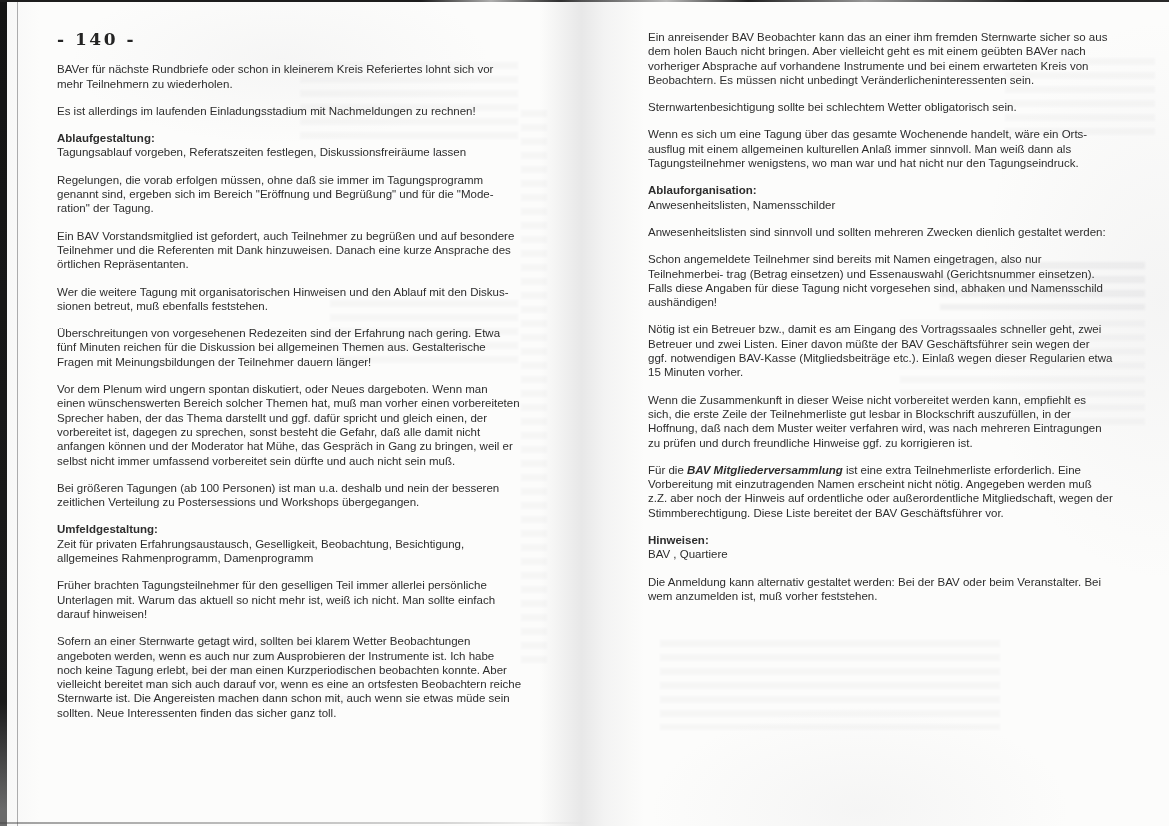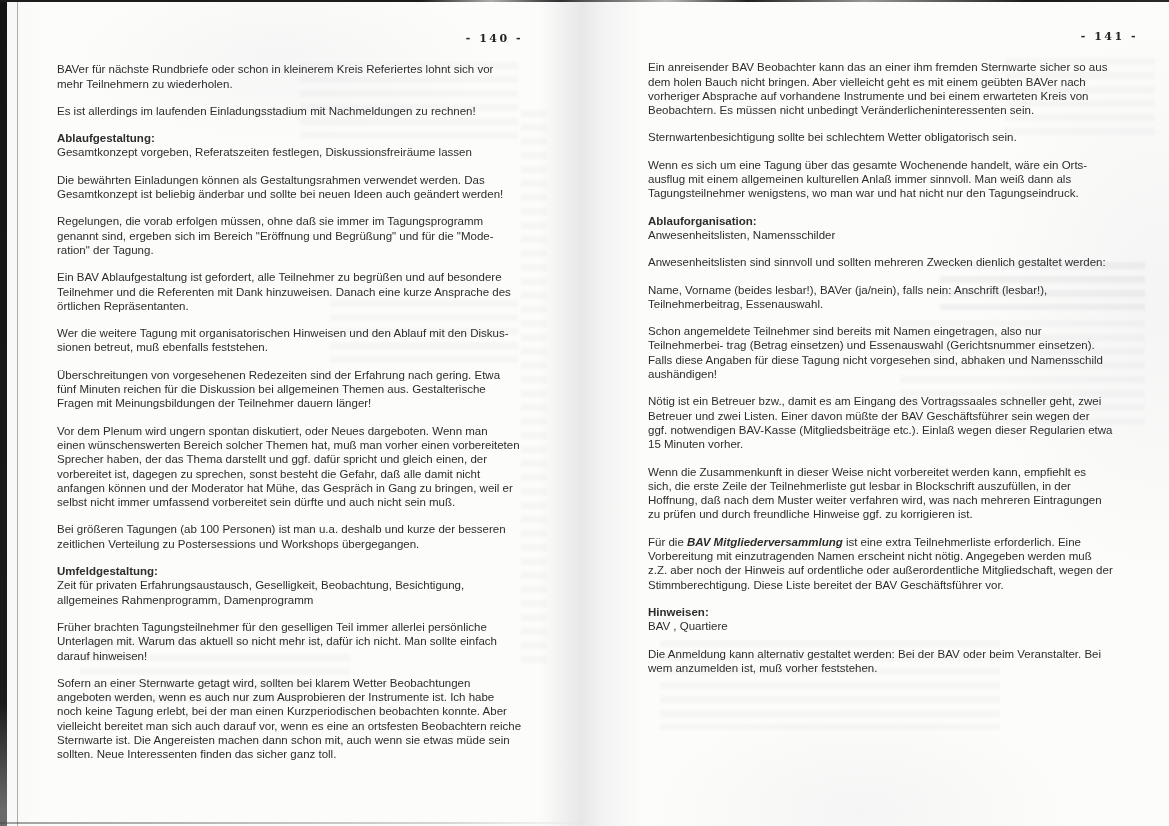--- a/index.html
+++ b/index.html
@@ -56,24 +56,24 @@
     filter: blur(1.3px);
     opacity: 0.07;
   }
   .ghost.strong { opacity: 0.13; }
 
   
   .page { position: absolute; font-size: 11.5px; line-height: 14.3px; }
   .page-left  { left: 57px;  top: 32px; width: 466px; }
   .page-right { left: 648px; top: 30px; width: 490px; }
   .pagenum {
-    text-align: right;
+    text-align: left;
     font-family: "DejaVu Serif", serif;
     font-weight: bold;
-    font-size: 11px;
+    font-size: 17px;
     letter-spacing: 2.5px;
     color: #242424;
     margin: 0 0 16px 0;
   }
   .para {
     margin: 0 0 13px 0;
     white-space: pre-line;
   }
   .hblock { margin: 7px 0 0 0; }
   .h { font-weight: bold; white-space: pre-line; }
@@ -101,82 +101,77 @@
 
   <div class="page page-left">
     <div class="pagenum">- 140 -</div>
 
     <p class="para">BAVer für nächste Rundbriefe oder schon in kleinerem Kreis Referiertes lohnt sich vor
 mehr Teilnehmern zu wiederholen.</p>
     <p class="para">Es ist allerdings im laufenden Einladungsstadium mit Nachmeldungen zu rechnen!</p>
 
     <div class="hblock">
       <div class="h">Ablaufgestaltung:</div>
-      <p class="para">Gesamtkonzept vorgeben, Referatszeiten festlegen, Diskussionsfreiräume lassen</p>
+      <p class="para">Tagungsablauf vorgeben, Referatszeiten festlegen, Diskussionsfreiräume lassen</p>
     </div>
 
-    <p class="para">Die bewährten Einladungen können als Gestaltungsrahmen verwendet werden. Das
-Gesamtkonzept ist beliebig änderbar und sollte bei neuen Ideen auch geändert werden!</p>
     <p class="para">Regelungen, die vorab erfolgen müssen, ohne daß sie immer im Tagungsprogramm
 genannt sind, ergeben sich im Bereich "Eröffnung und Begrüßung" und für die "Mode-
 ration" der Tagung.</p>
-    <p class="para">Ein BAV Ablaufgestaltung ist gefordert, alle Teilnehmer zu begrüßen und auf besondere
+    <p class="para">Ein BAV Vorstandsmitglied ist gefordert, auch Teilnehmer zu begrüßen und auf besondere
 Teilnehmer und die Referenten mit Dank hinzuweisen. Danach eine kurze Ansprache des
 örtlichen Repräsentanten.</p>
     <p class="para">Wer die weitere Tagung mit organisatorischen Hinweisen und den Ablauf mit den Diskus-
 sionen betreut, muß ebenfalls feststehen.</p>
     <p class="para">Überschreitungen von vorgesehenen Redezeiten sind der Erfahrung nach gering. Etwa
 fünf Minuten reichen für die Diskussion bei allgemeinen Themen aus. Gestalterische
 Fragen mit Meinungsbildungen der Teilnehmer dauern länger!</p>
     <p class="para">Vor dem Plenum wird ungern spontan diskutiert, oder Neues dargeboten. Wenn man
 einen wünschenswerten Bereich solcher Themen hat, muß man vorher einen vorbereiteten
 Sprecher haben, der das Thema darstellt und ggf. dafür spricht und gleich einen, der
 vorbereitet ist, dagegen zu sprechen, sonst besteht die Gefahr, daß alle damit nicht
 anfangen können und der Moderator hat Mühe, das Gespräch in Gang zu bringen, weil er
 selbst nicht immer umfassend vorbereitet sein dürfte und auch nicht sein muß.</p>
-    <p class="para">Bei größeren Tagungen (ab 100 Personen) ist man u.a. deshalb und kurze der besseren
+    <p class="para">Bei größeren Tagungen (ab 100 Personen) ist man u.a. deshalb und nein der besseren
 zeitlichen Verteilung zu Postersessions und Workshops übergegangen.</p>
 
     <div class="hblock">
       <div class="h">Umfeldgestaltung:</div>
       <p class="para">Zeit für privaten Erfahrungsaustausch, Geselligkeit, Beobachtung, Besichtigung,
 allgemeines Rahmenprogramm, Damenprogramm</p>
     </div>
 
     <p class="para">Früher brachten Tagungsteilnehmer für den geselligen Teil immer allerlei persönliche
-Unterlagen mit. Warum das aktuell so nicht mehr ist, dafür ich nicht. Man sollte einfach
+Unterlagen mit. Warum das aktuell so nicht mehr ist, weiß ich nicht. Man sollte einfach
 darauf hinweisen!</p>
     <p class="para">Sofern an einer Sternwarte getagt wird, sollten bei klarem Wetter Beobachtungen
 angeboten werden, wenn es auch nur zum Ausprobieren der Instrumente ist. Ich habe
 noch keine Tagung erlebt, bei der man einen Kurzperiodischen beobachten konnte. Aber
 vielleicht bereitet man sich auch darauf vor, wenn es eine an ortsfesten Beobachtern reiche
 Sternwarte ist. Die Angereisten machen dann schon mit, auch wenn sie etwas müde sein
 sollten. Neue Interessenten finden das sicher ganz toll.</p>
   </div>
 
   <div class="page page-right">
-    <div class="pagenum">- 141 -</div>
 
     <p class="para">Ein anreisender BAV Beobachter kann das an einer ihm fremden Sternwarte sicher so aus
 dem holen Bauch nicht bringen. Aber vielleicht geht es mit einem geübten BAVer nach
 vorheriger Absprache auf vorhandene Instrumente und bei einem erwarteten Kreis von
 Beobachtern. Es müssen nicht unbedingt Veränderlicheninteressenten sein.</p>
     <p class="para">Sternwartenbesichtigung sollte bei schlechtem Wetter obligatorisch sein.</p>
     <p class="para">Wenn es sich um eine Tagung über das gesamte Wochenende handelt, wäre ein Orts-
 ausflug mit einem allgemeinen kulturellen Anlaß immer sinnvoll. Man weiß dann als
 Tagungsteilnehmer wenigstens, wo man war und hat nicht nur den Tagungseindruck.</p>
 
     <div class="hblock">
       <div class="h">Ablauforganisation:</div>
       <p class="para">Anwesenheitslisten, Namensschilder</p>
     </div>
 
     <p class="para">Anwesenheitslisten sind sinnvoll und sollten mehreren Zwecken dienlich gestaltet werden:</p>
-    <p class="para">Name, Vorname (beides lesbar!), BAVer (ja/nein), falls nein: Anschrift (lesbar!),
-Teilnehmerbeitrag, Essenauswahl.</p>
     <p class="para">Schon angemeldete Teilnehmer sind bereits mit Namen eingetragen, also nur
 Teilnehmerbei- trag (Betrag einsetzen) und Essenauswahl (Gerichtsnummer einsetzen).
 Falls diese Angaben für diese Tagung nicht vorgesehen sind, abhaken und Namensschild
 aushändigen!</p>
     <p class="para">Nötig ist ein Betreuer bzw., damit es am Eingang des Vortragssaales schneller geht, zwei
 Betreuer und zwei Listen. Einer davon müßte der BAV Geschäftsführer sein wegen der
 ggf. notwendigen BAV-Kasse (Mitgliedsbeiträge etc.). Einlaß wegen dieser Regularien etwa
 15 Minuten vorher.</p>
     <p class="para">Wenn die Zusammenkunft in dieser Weise nicht vorbereitet werden kann, empfiehlt es
 sich, die erste Zeile der Teilnehmerliste gut lesbar in Blockschrift auszufüllen, in der

